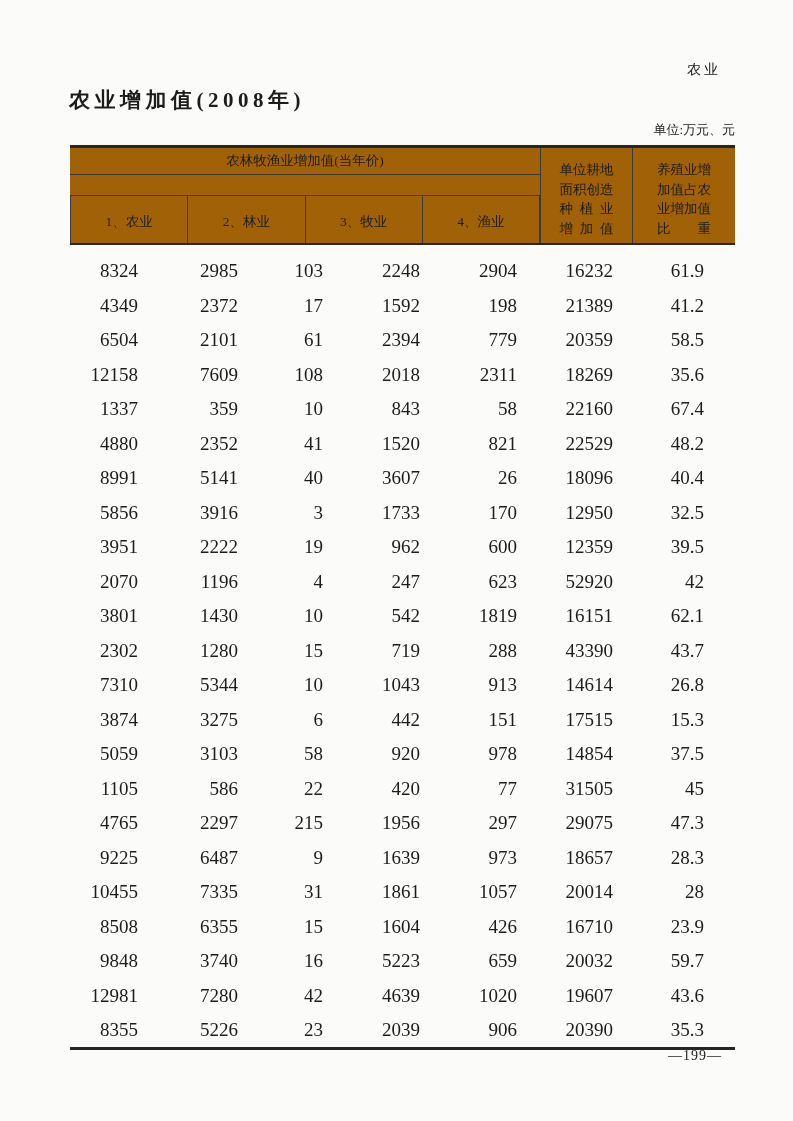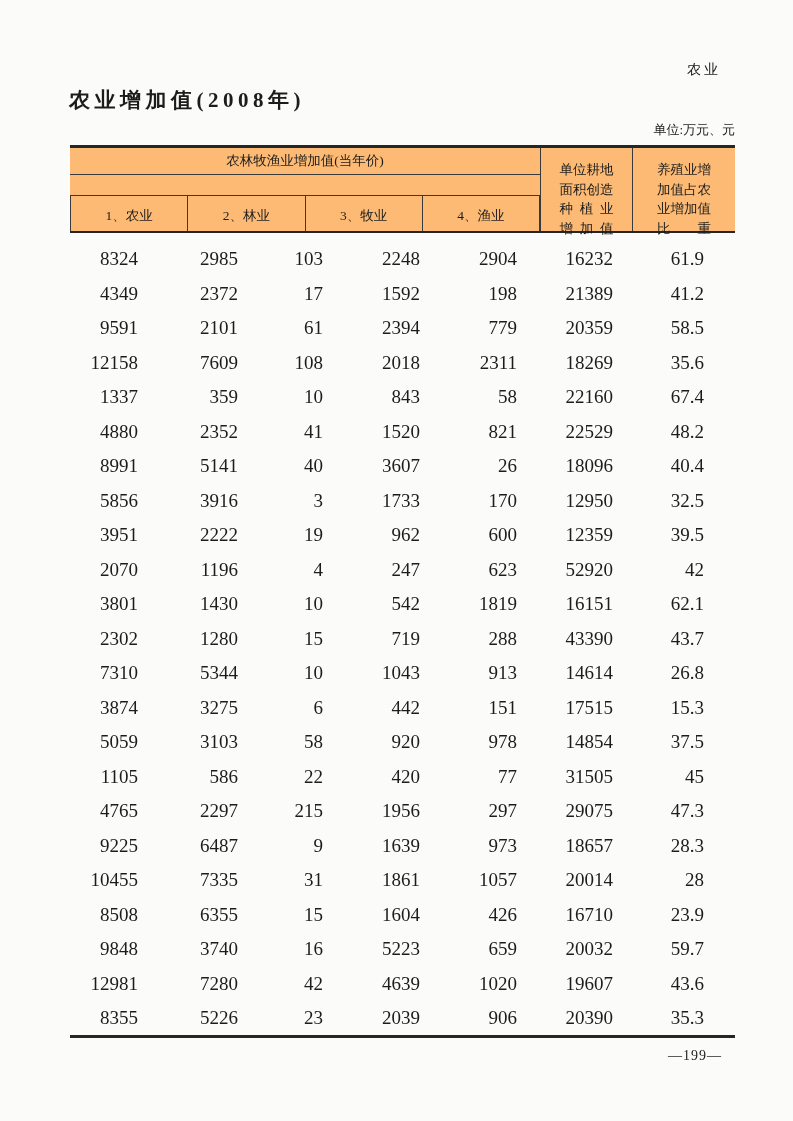--- a/index.html
+++ b/index.html
@@ -20,22 +20,22 @@
     font-size:21px; font-weight:bold; letter-spacing:4.5px;
   }
   .unit-note {
     position:absolute; top:121px; right:58px;
     font-size:13px;
   }
   .table-wrap {
     position:absolute; top:145px; left:70px; width:665px;
   }
   .thead {
-    height:88px;
-    background:#fdba74;
+    height:100px;
+    background:#a16207;
     border-top:3px solid #262626;
     border-bottom:2px solid #262626;
     display:flex;
     font-size:13.5px;
   }
   .hgroup { width:470px; display:flex; flex-direction:column; }
   .hgroup-title {
     height:27px;
     border-bottom:1px solid #3a3a3a;
     display:flex; align-items:center; justify-content:center;
@@ -142,21 +142,21 @@
       <div class="trow">
         <div class="tcell c0">4349</div>
         <div class="tcell c1">2372</div>
         <div class="tcell c2">17</div>
         <div class="tcell c3">1592</div>
         <div class="tcell c4">198</div>
         <div class="tcell c5">21389</div>
         <div class="tcell c6">41.2</div>
       </div>
       <div class="trow">
-        <div class="tcell c0">9591</div>
+        <div class="tcell c0">6504</div>
         <div class="tcell c1">2101</div>
         <div class="tcell c2">61</div>
         <div class="tcell c3">2394</div>
         <div class="tcell c4">779</div>
         <div class="tcell c5">20359</div>
         <div class="tcell c6">58.5</div>
       </div>
       <div class="trow">
         <div class="tcell c0">12158</div>
         <div class="tcell c1">7609</div>

